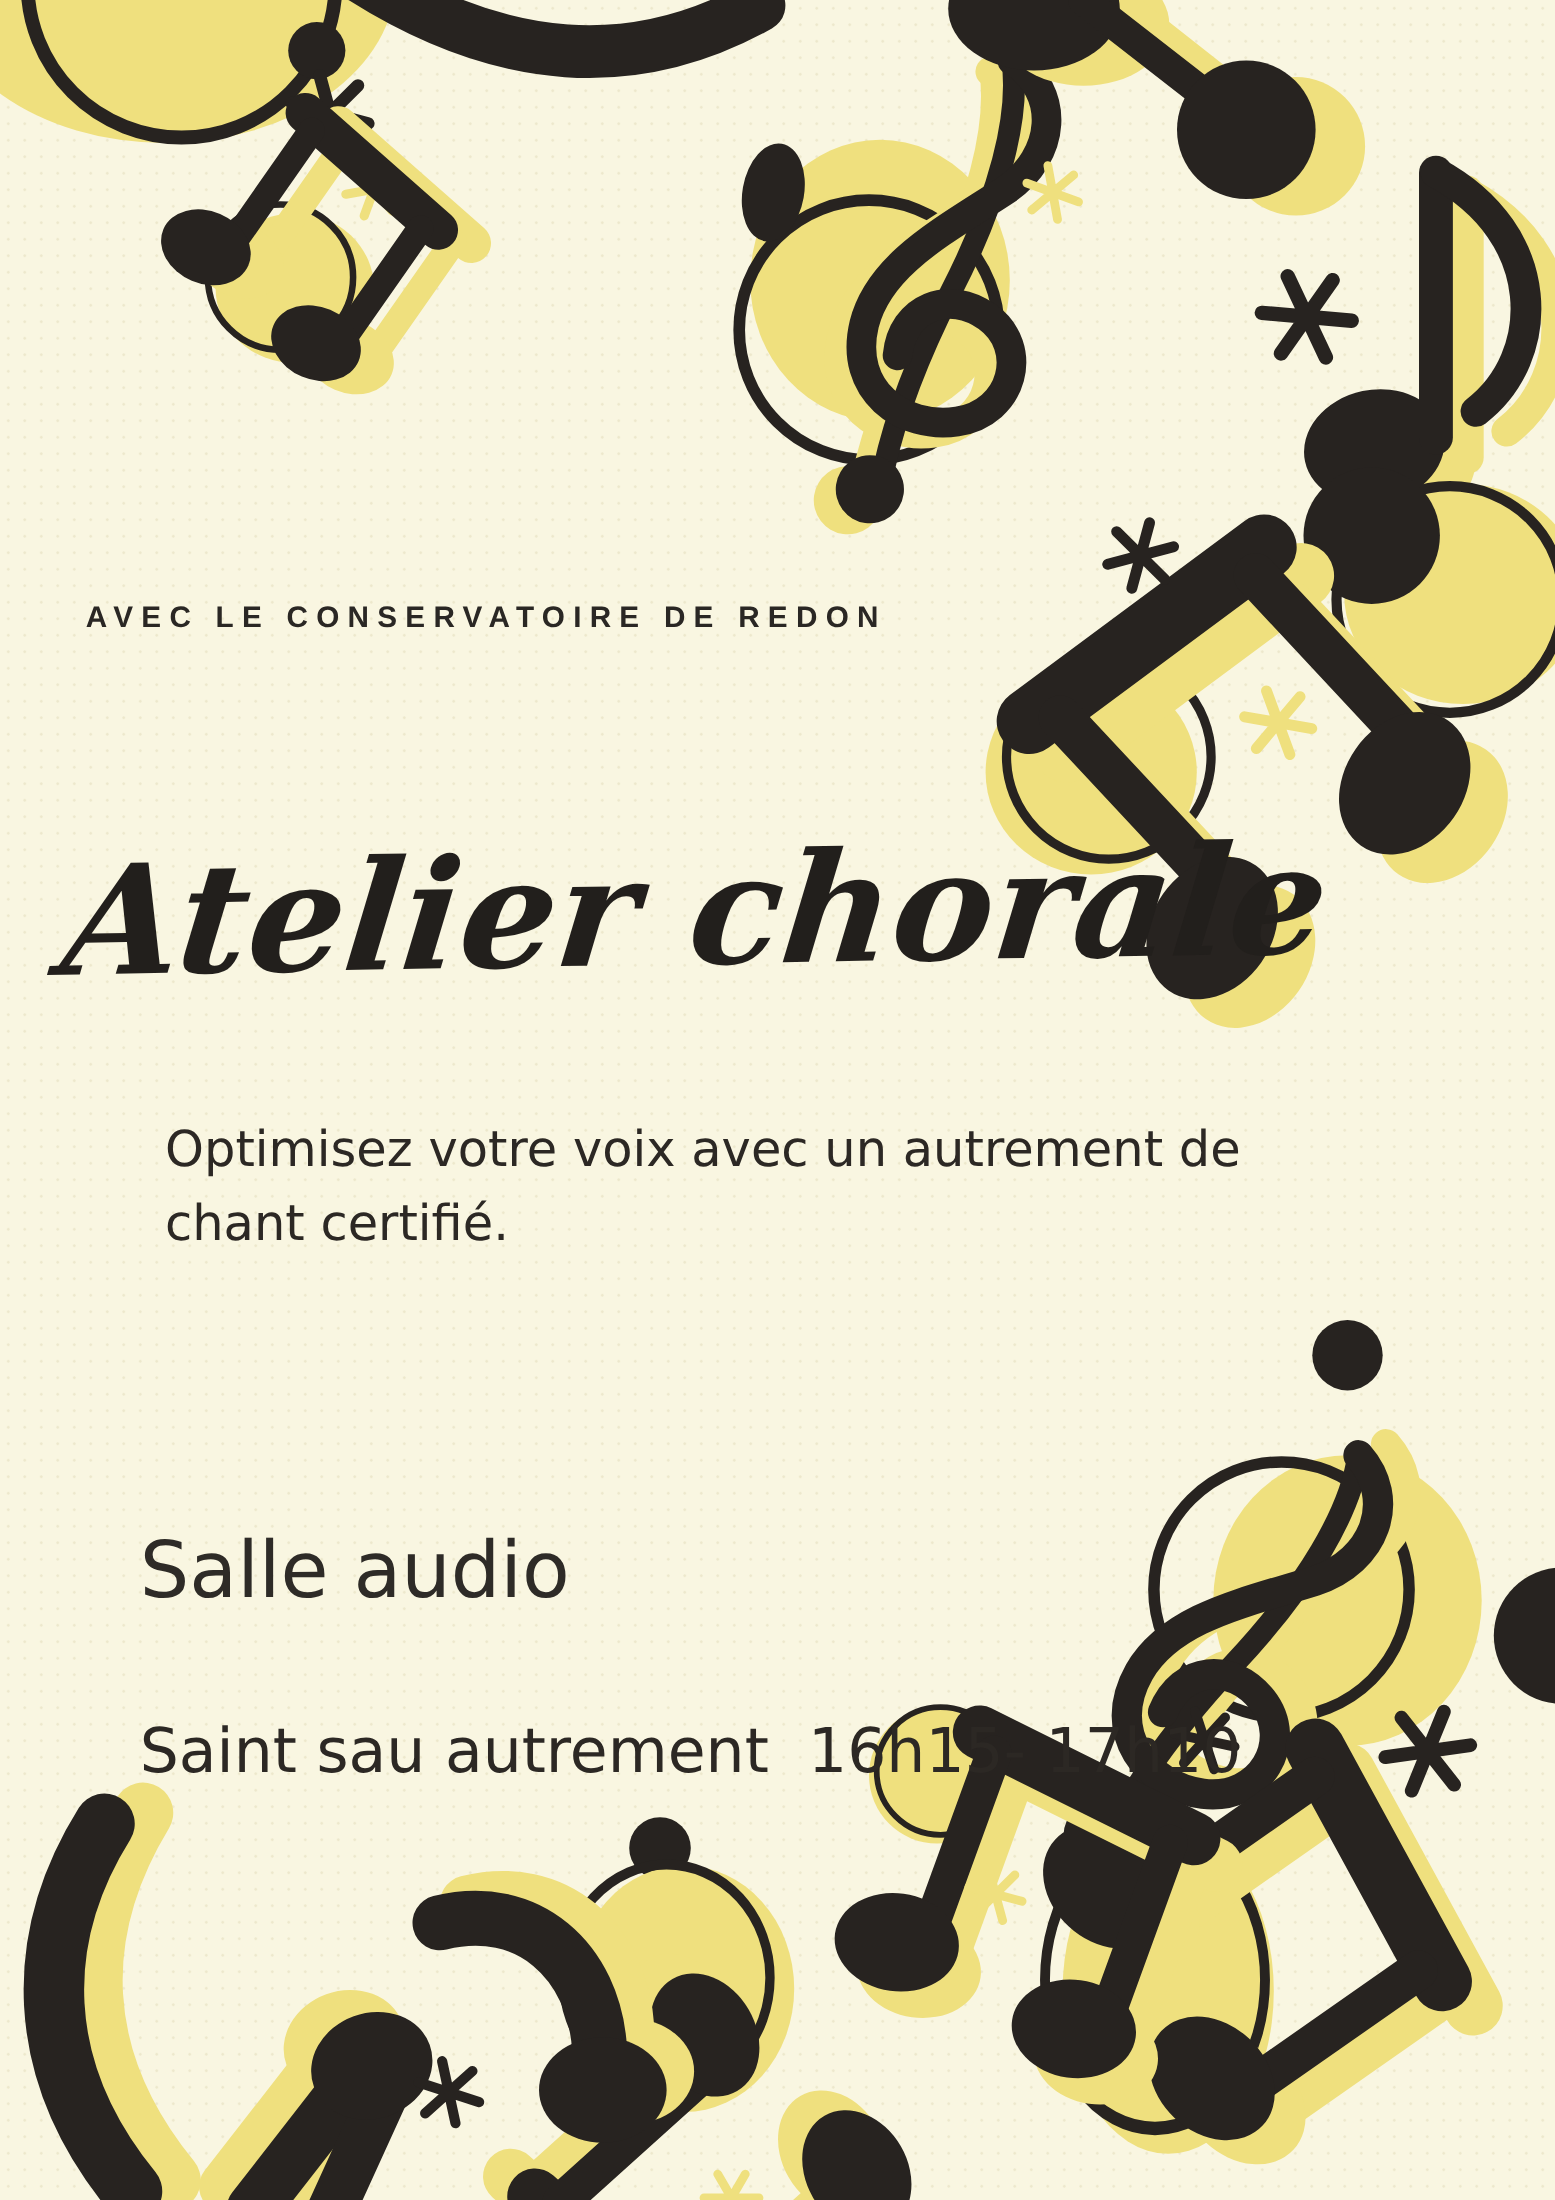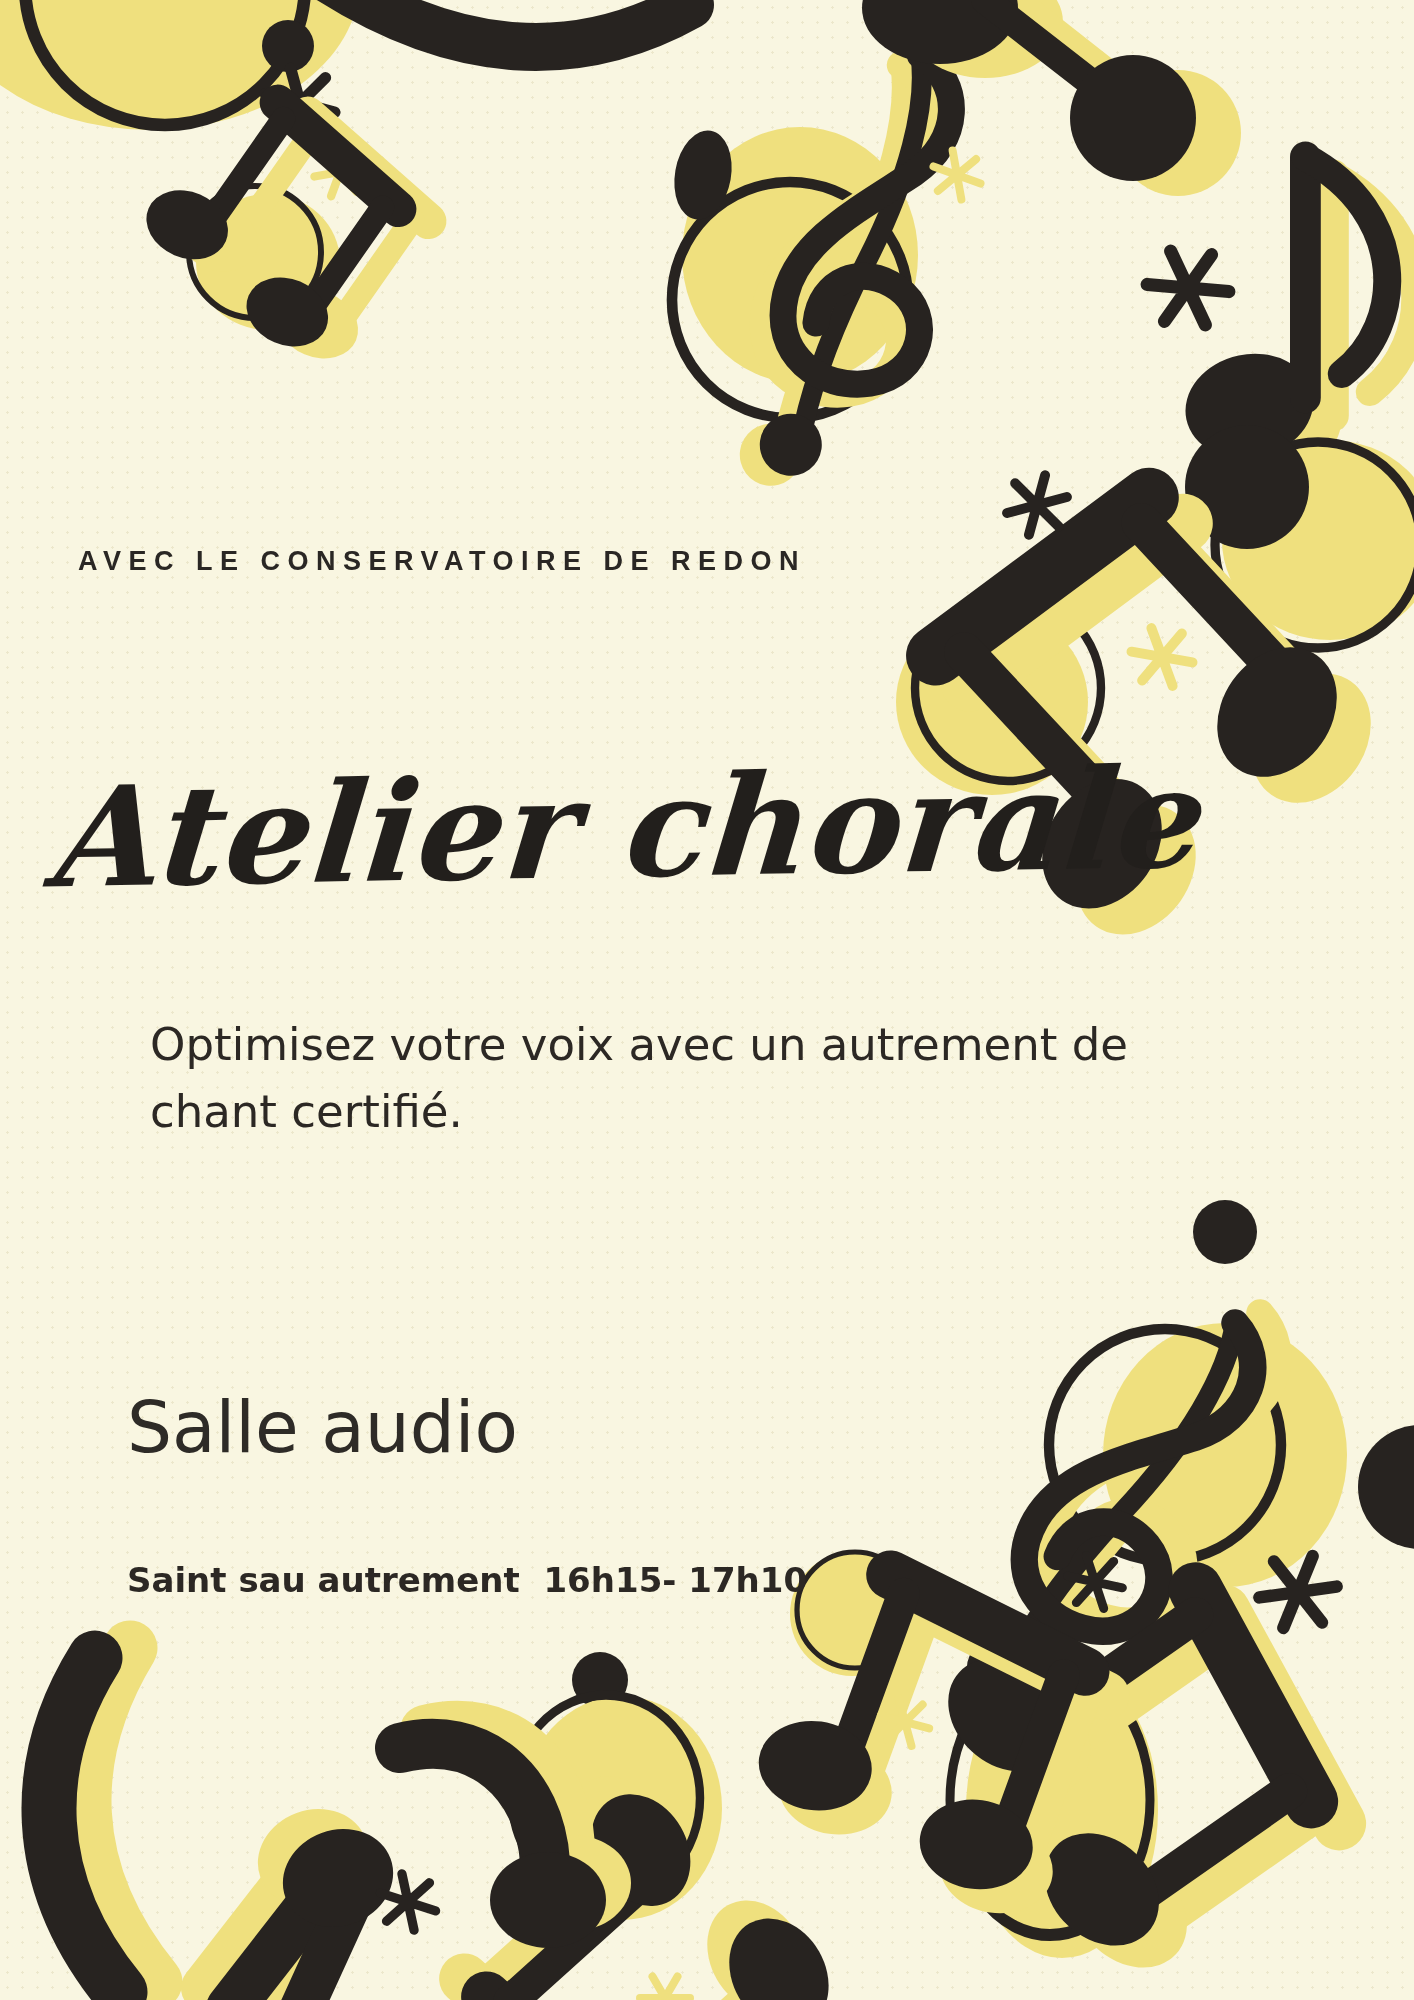--- a/index.html
+++ b/index.html
@@ -37,21 +37,21 @@
   }
   .para1{top:1012px;}
   .para2{top:1178px;}
   .room{
     left:127px;top:1386px;
     font-size:71px;font-weight:500;
     color:#2e2b27;white-space:nowrap;
   }
   .schedule{
     left:127px;top:1560px;
-    font-size:34px;font-weight:700;
+    font-size:56px;font-weight:400;
     color:#2c2824;white-space:pre-wrap;
   }
 </style>
 </head>
 <body>
 
 <div class="poster">
 
   <svg class="deco" viewBox="0 0 1414 2000" aria-hidden="true">
     <defs>

